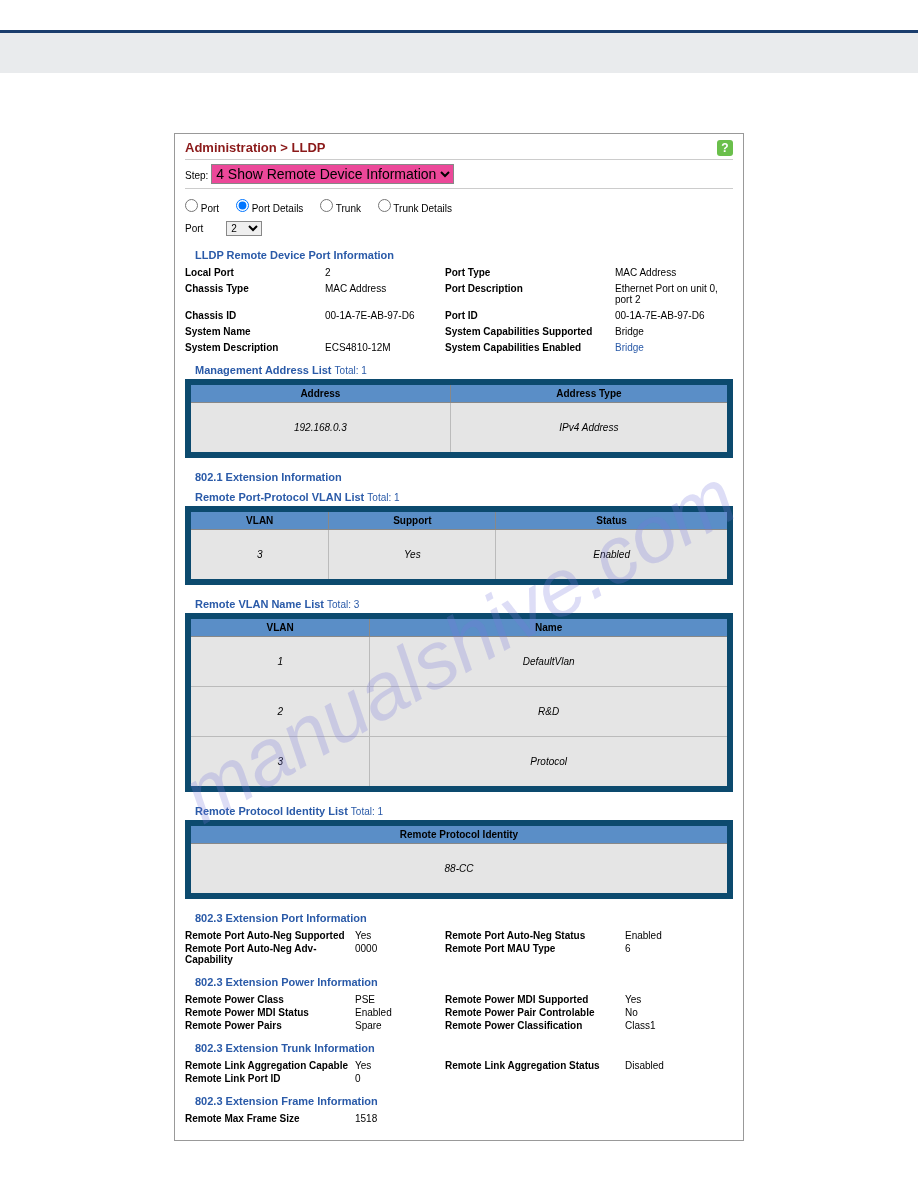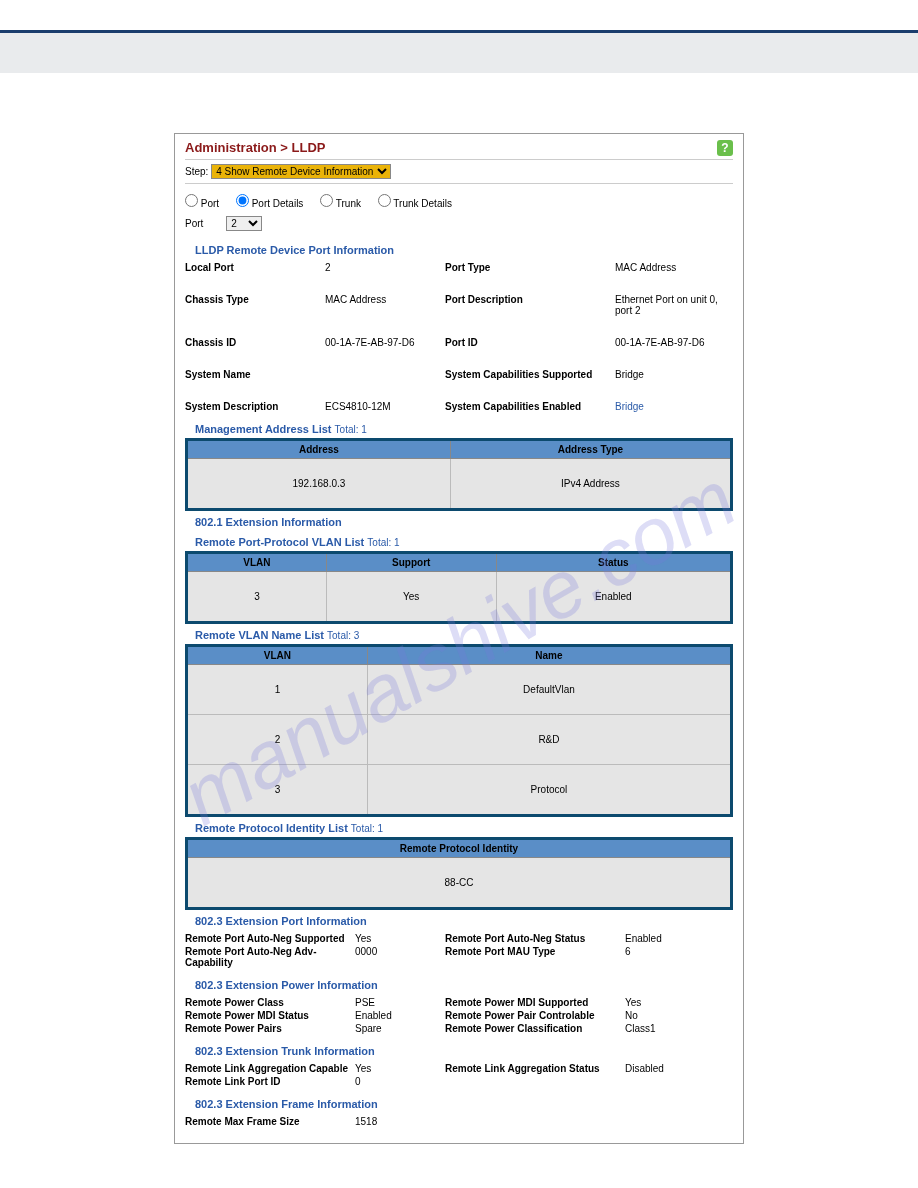--- a/index.html
+++ b/index.html
@@ -49,77 +49,78 @@
     font-weight: bold;
     font-size: 12px;
   }
   .step-row {
     padding: 4px 0;
     border-bottom: 1px solid #ccc;
     margin-bottom: 6px;
     font-size: 10px;
   }
   .step-row select {
-    font-size: 10px;
+    font-size: 14px;
     border: 1px solid #888;
-    background: #eab308;
+    background: #ec4899;
   }
   .radio-row { padding: 4px 0; font-size: 10px; }
   .radio-row label { margin-right: 14px; }
   .port-row { padding: 3px 0 8px 0; font-size: 10px; }
   .port-row select {
     font-size: 10px;
     border: 1px solid #888;
     margin-left: 20px;
     width: 36px;
   }
   .section-title {
     color: #2a5aa8;
     font-weight: bold;
     font-size: 11px;
     padding: 5px 0 3px 10px;
   }
   .section-title .total { font-weight: normal; font-size: 10px; }
   .kv-grid {
     display: grid;
     grid-template-columns: 140px 120px 170px 120px;
-    row-gap: 21px;
+    row-gap: 5px;
     padding: 3px 0 6px 0;
     font-size: 10px;
   }
   .kv-grid .label { font-weight: bold; }
   .kv-grid .val { }
   .kv-grid2 {
     display: grid;
     grid-template-columns: 170px 90px 180px 80px;
     row-gap: 2px;
     padding: 3px 0 6px 0;
     font-size: 10px;
   }
   .kv-grid2 .label { font-weight: bold; }
   table.data {
     width: 100%;
     border-collapse: collapse;
-    border: 3px solid #0c4a6e;
-    font-size: 10px;
-    margin-bottom: 0;
+    border: 6px solid #0c4a6e;
+    font-size: 10px;
+    margin-bottom: 8px;
   }
   table.data th {
     background: #5a8ec7;
     color: #000;
     font-weight: bold;
     padding: 3px;
     border: 1px solid #888;
     text-align: center;
   }
   table.data td {
     background: #e5e5e5;
     padding: 19px;
     border: 1px solid #bbb;
     text-align: center;
+    font-style: italic;
   }
   .link-val { color: #2a5aa8; }
 </style>
 </head>
 <body>
 
 <div class="top-border"></div>
 <div class="header-bar"></div>
 
 <div class="container">

